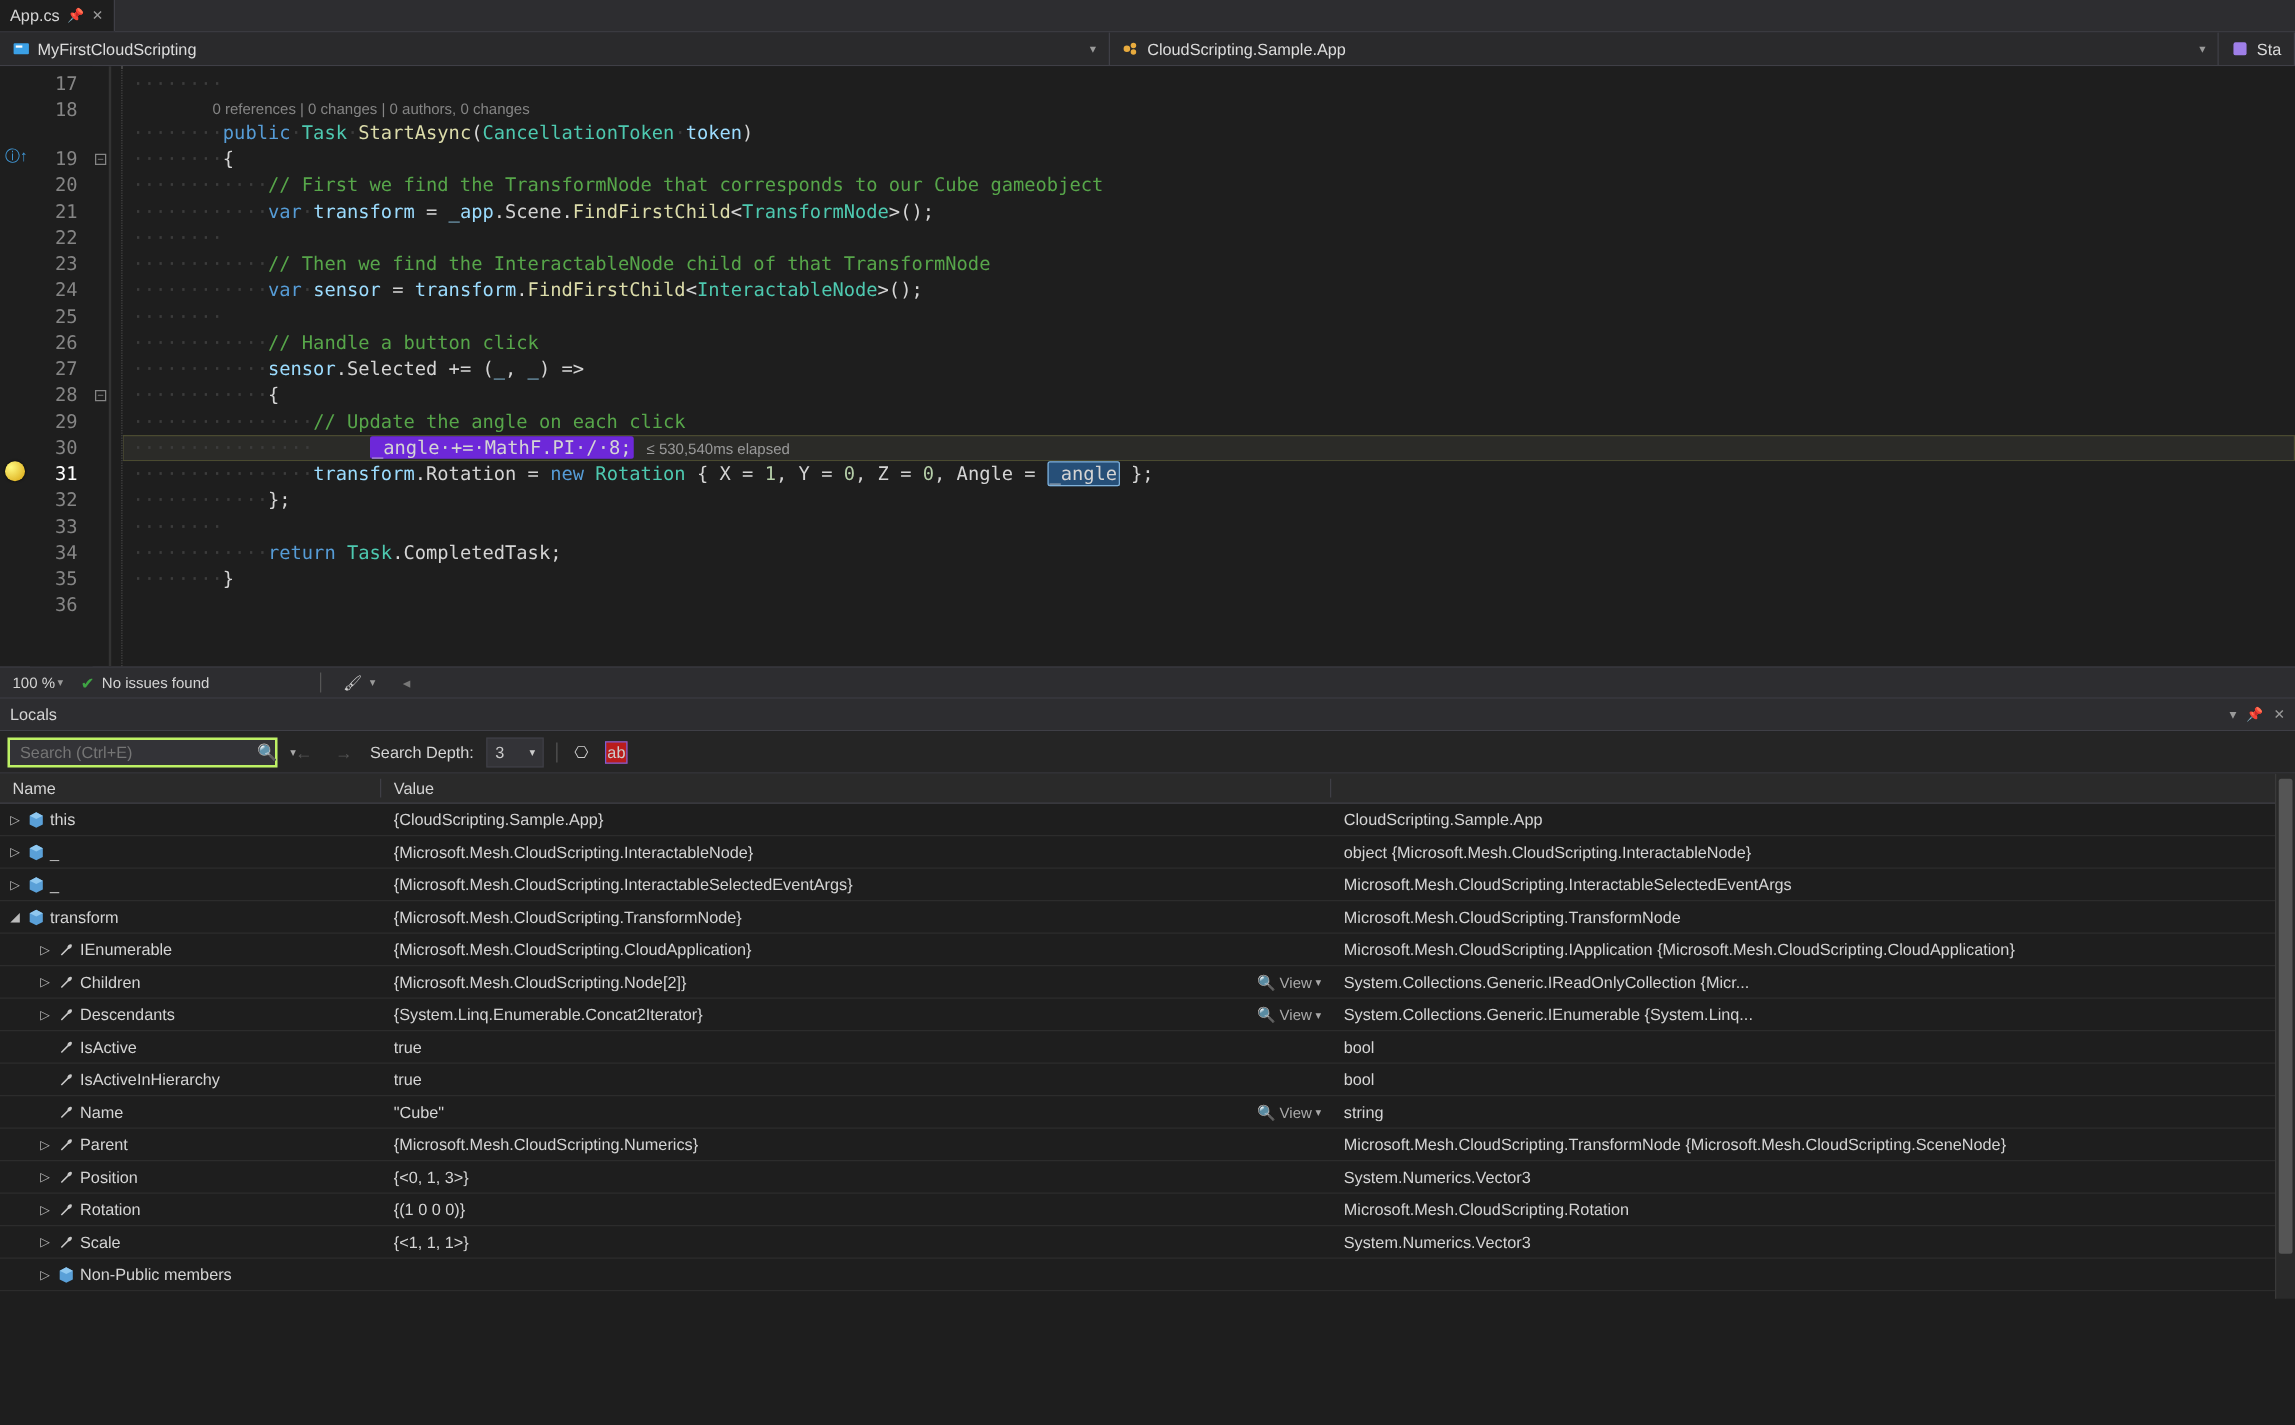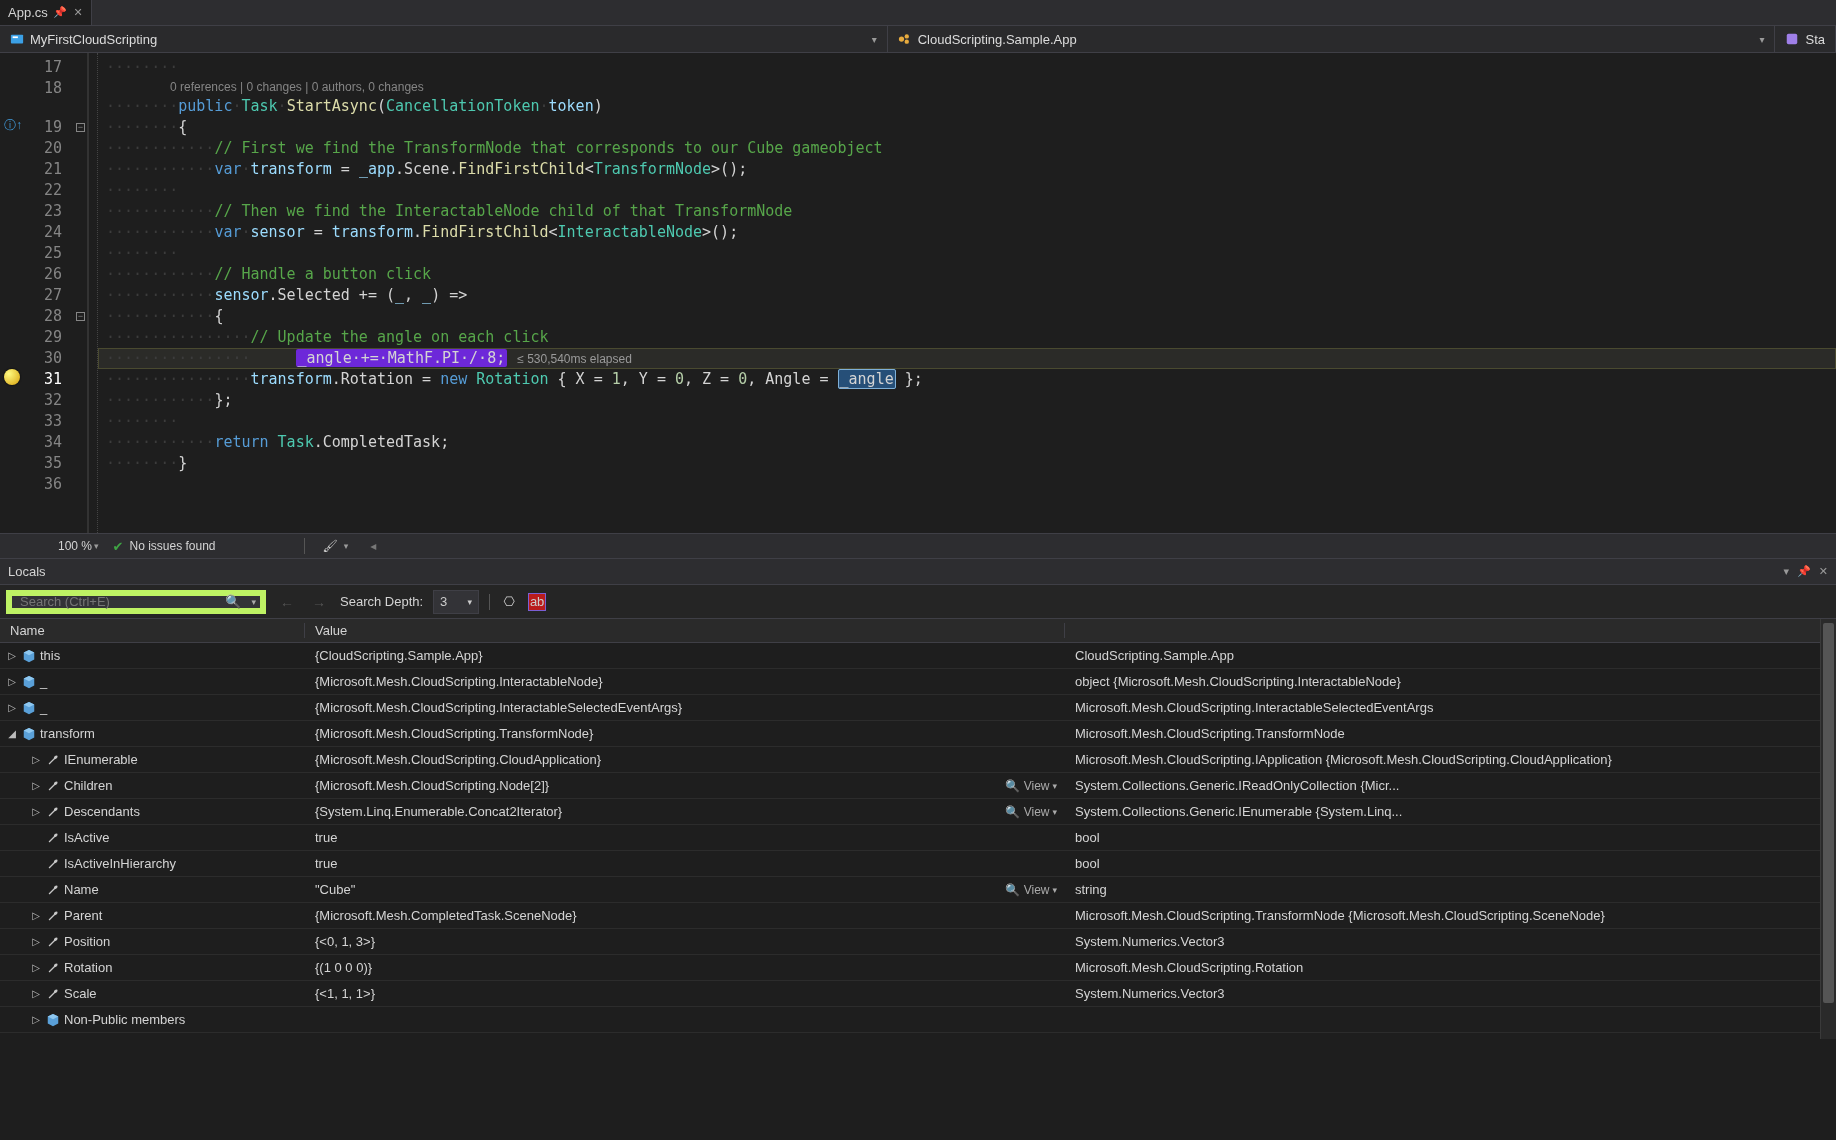--- a/index.html
+++ b/index.html
@@ -179,22 +179,22 @@
     height: 34px;
     background: var(--bg-alt);
     display: flex;
     align-items: center;
     gap: 10px;
     padding: 0 6px;
     border-bottom:1px solid var(--border);
   }
   .search-box {
     display:flex; align-items:center;
-    background: #333337; border:6px solid #bef264;
-    height:24px; width: 260px;
+    background: #333337; border:2px solid #bef264;
+    height:24px; width: 216px;
   }
   .search-box input {
     flex:1; background:transparent; border:none; outline:none; color:#ccc;
     padding:0 8px; font-size:13px; font-family: inherit;
   }
   .search-box .sicon { padding:0 6px; color:#ccc; cursor:pointer; font-size:13px;}
   .search-box .schev { padding:0 4px; color:#aaa; font-size:9px; cursor:pointer;}
   .nav-arrow { color:#555; font-size:14px; cursor:default; padding:0 4px;}
   .depth-select { background:#333337; border:1px solid #3f3f46; color:#ccc; height:24px; width:46px; display:flex; align-items:center; justify-content:space-between; padding:0 6px; cursor:pointer;}
   .tool-icon { width:18px; height:18px; display:flex; align-items:center; justify-content:center; cursor:pointer; color:#ccc; font-size:13px;}
@@ -375,21 +375,21 @@
     <div class="line current-row"><span class="ws">················</span><span class="hl">_angle·+=·MathF.PI·/·8;</span><span class="perf-tip">≤ 530,540ms elapsed</span></div>
     <div class="line"><span class="ws">················</span><span class="id">transform</span><span>.Rotation = </span><span class="kw">new</span><span class="ty"> Rotation </span><span>{ X = </span><span class="nu">1</span><span>, Y = </span><span class="nu">0</span><span>, Z = </span><span class="nu">0</span><span>, Angle = </span><span class="sel">_angle</span><span> };</span></div>
     <div class="line"><span class="ws">············</span><span>};</span></div>
     <div class="line"><span class="ws">········</span></div>
     <div class="line"><span class="ws">············</span><span class="kw">return</span><span class="ty"> Task</span><span>.CompletedTask;</span></div>
     <div class="line"><span class="ws">········</span><span>}</span></div>
   </div>
 </div>
 
 <div class="editor-status">
-  <span style="display:flex;align-items:center;margin-left:48px;">
+  <span style="display:flex;align-items:center;">
     <span>100 %</span>
       <span class="zoom-chev">▾</span>
   </span>
   <span style="display:flex;align-items:center;gap:6px;">
     <span class="ok-icon">✔</span>
     <span>No issues found</span>
   </span>
   <span style="flex:0 0 60px"></span>
   <span class="sep"></span>
   <span class="mini-btn">
@@ -583,21 +583,21 @@
       </div>
       <div class="row">
         <div class="c1" style="padding-left:30px">
           <span class="exp">▷</span>
           <span class="cube-ico"><svg viewBox="0 0 16 16" width="14" height="14">
               <path fill="#c8c8c8" d="M13 3a3 3 0 0 0-4 3L3 12l1 1 6-6a3 3 0 0 0 3-4z"></path>
             </svg></span>
           <span>Parent</span>
         </div>
         <div class="c2">
-          <span>{Microsoft.Mesh.CompletedTask.SceneNode}</span>
+          <span>{Microsoft.Mesh.CloudScripting.Numerics}</span>
         </div>
         <div class="c3">Microsoft.Mesh.CloudScripting.TransformNode {Microsoft.Mesh.CloudScripting.SceneNode}</div>
       </div>
       <div class="row">
         <div class="c1" style="padding-left:30px">
           <span class="exp">▷</span>
           <span class="cube-ico"><svg viewBox="0 0 16 16" width="14" height="14">
               <path fill="#c8c8c8" d="M13 3a3 3 0 0 0-4 3L3 12l1 1 6-6a3 3 0 0 0 3-4z"></path>
             </svg></span>
           <span>Position</span>

